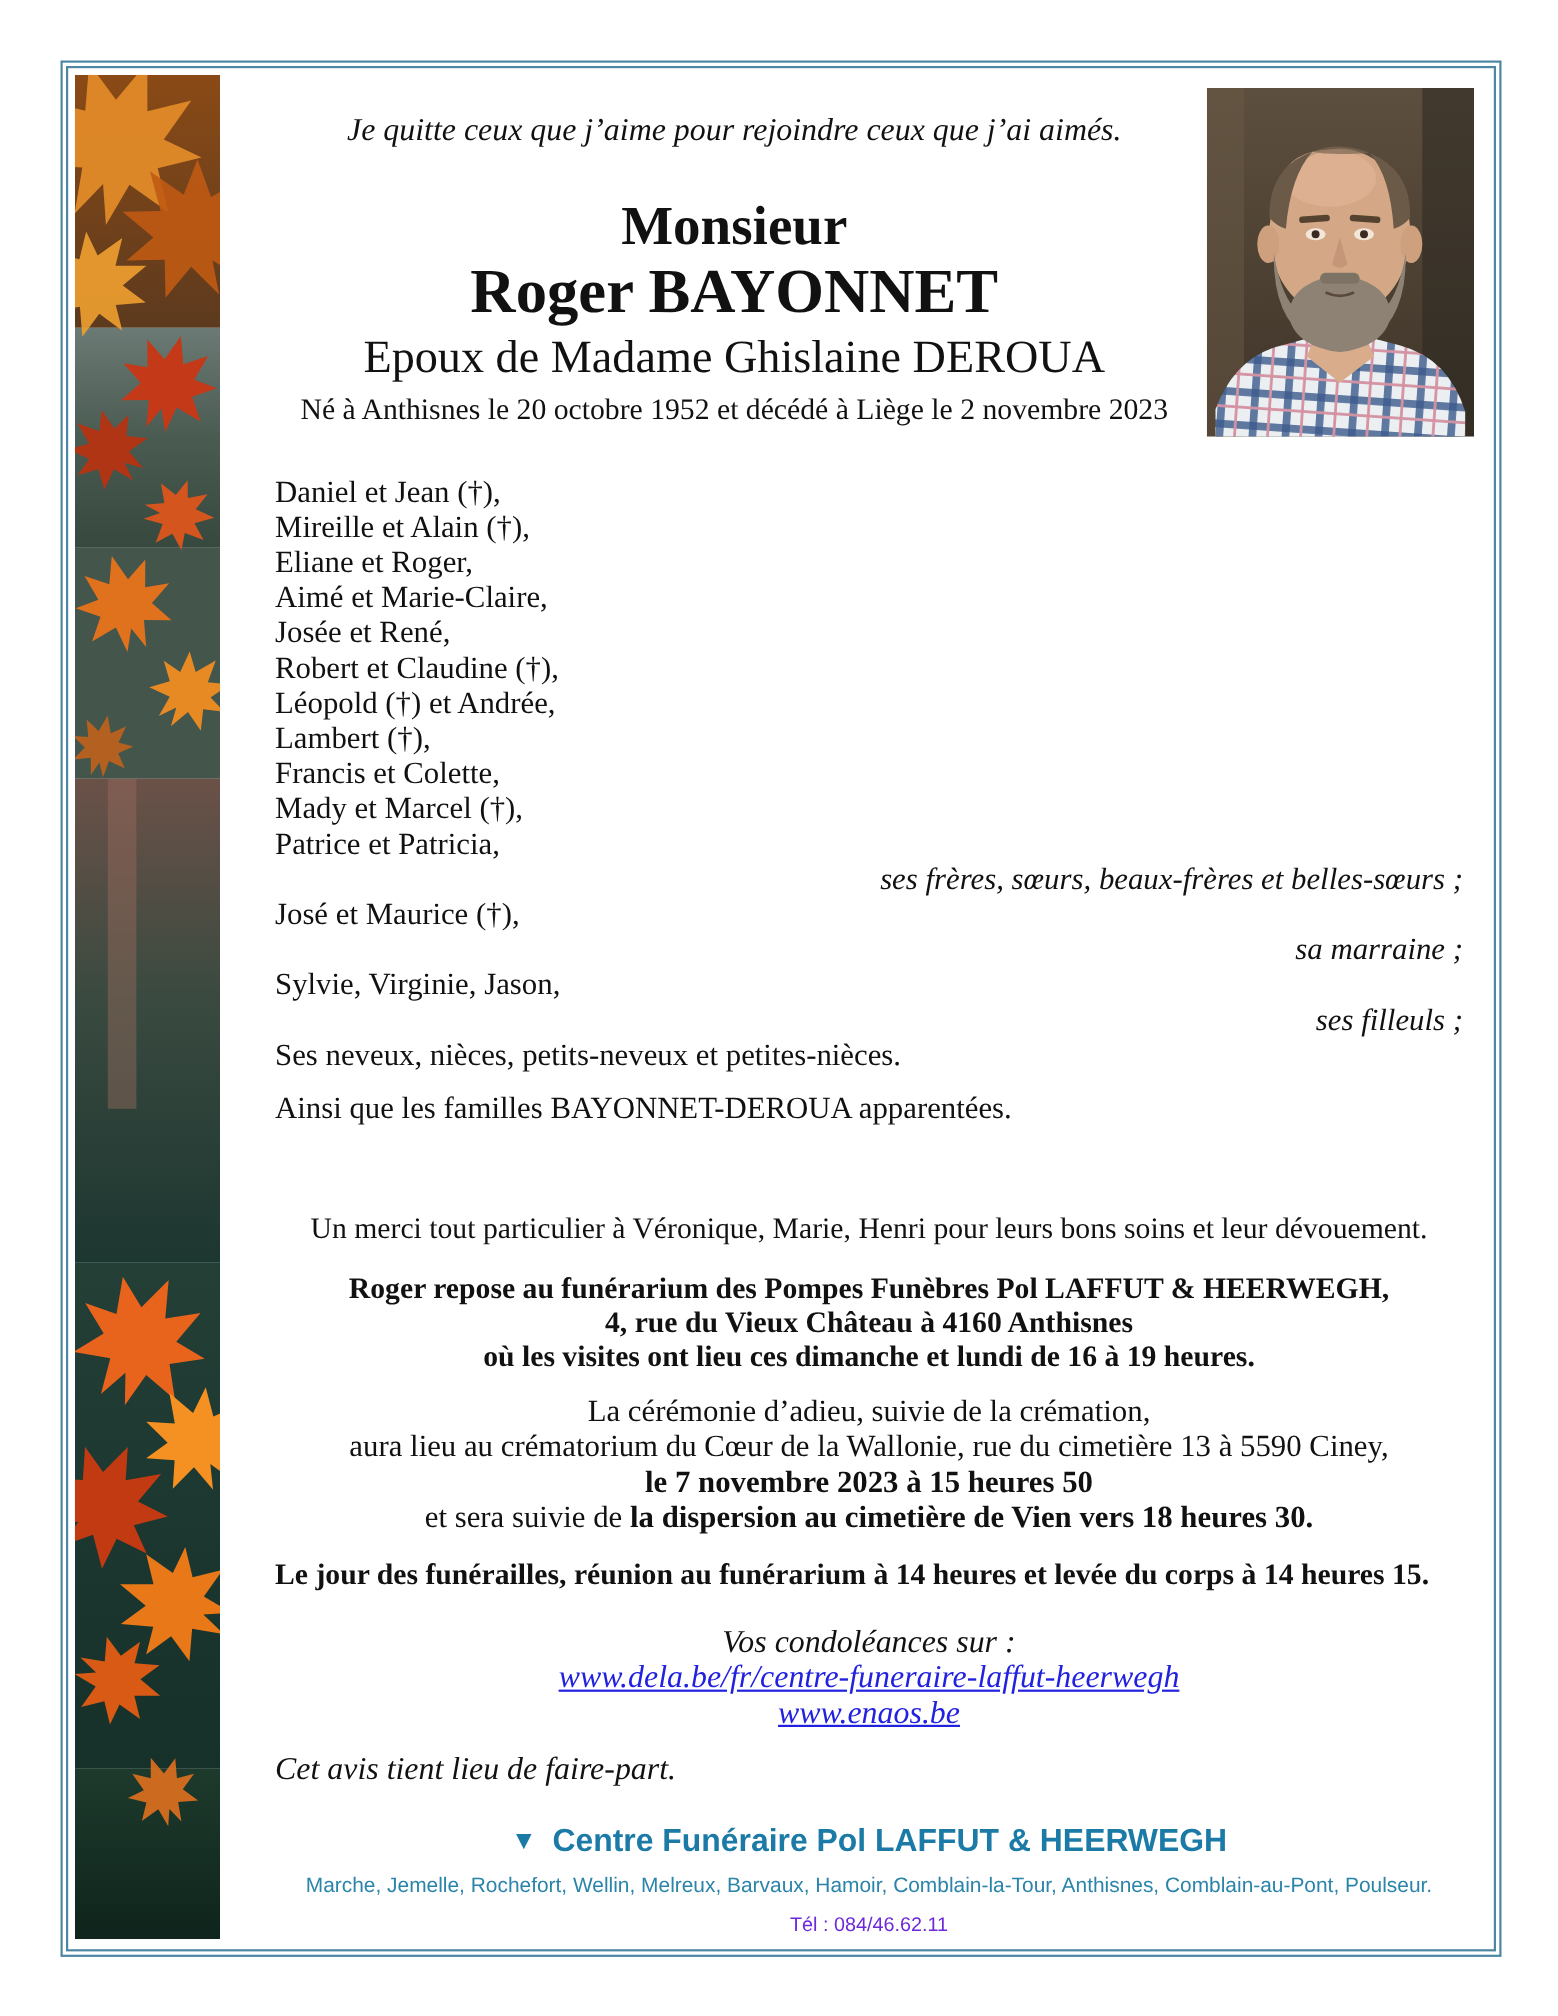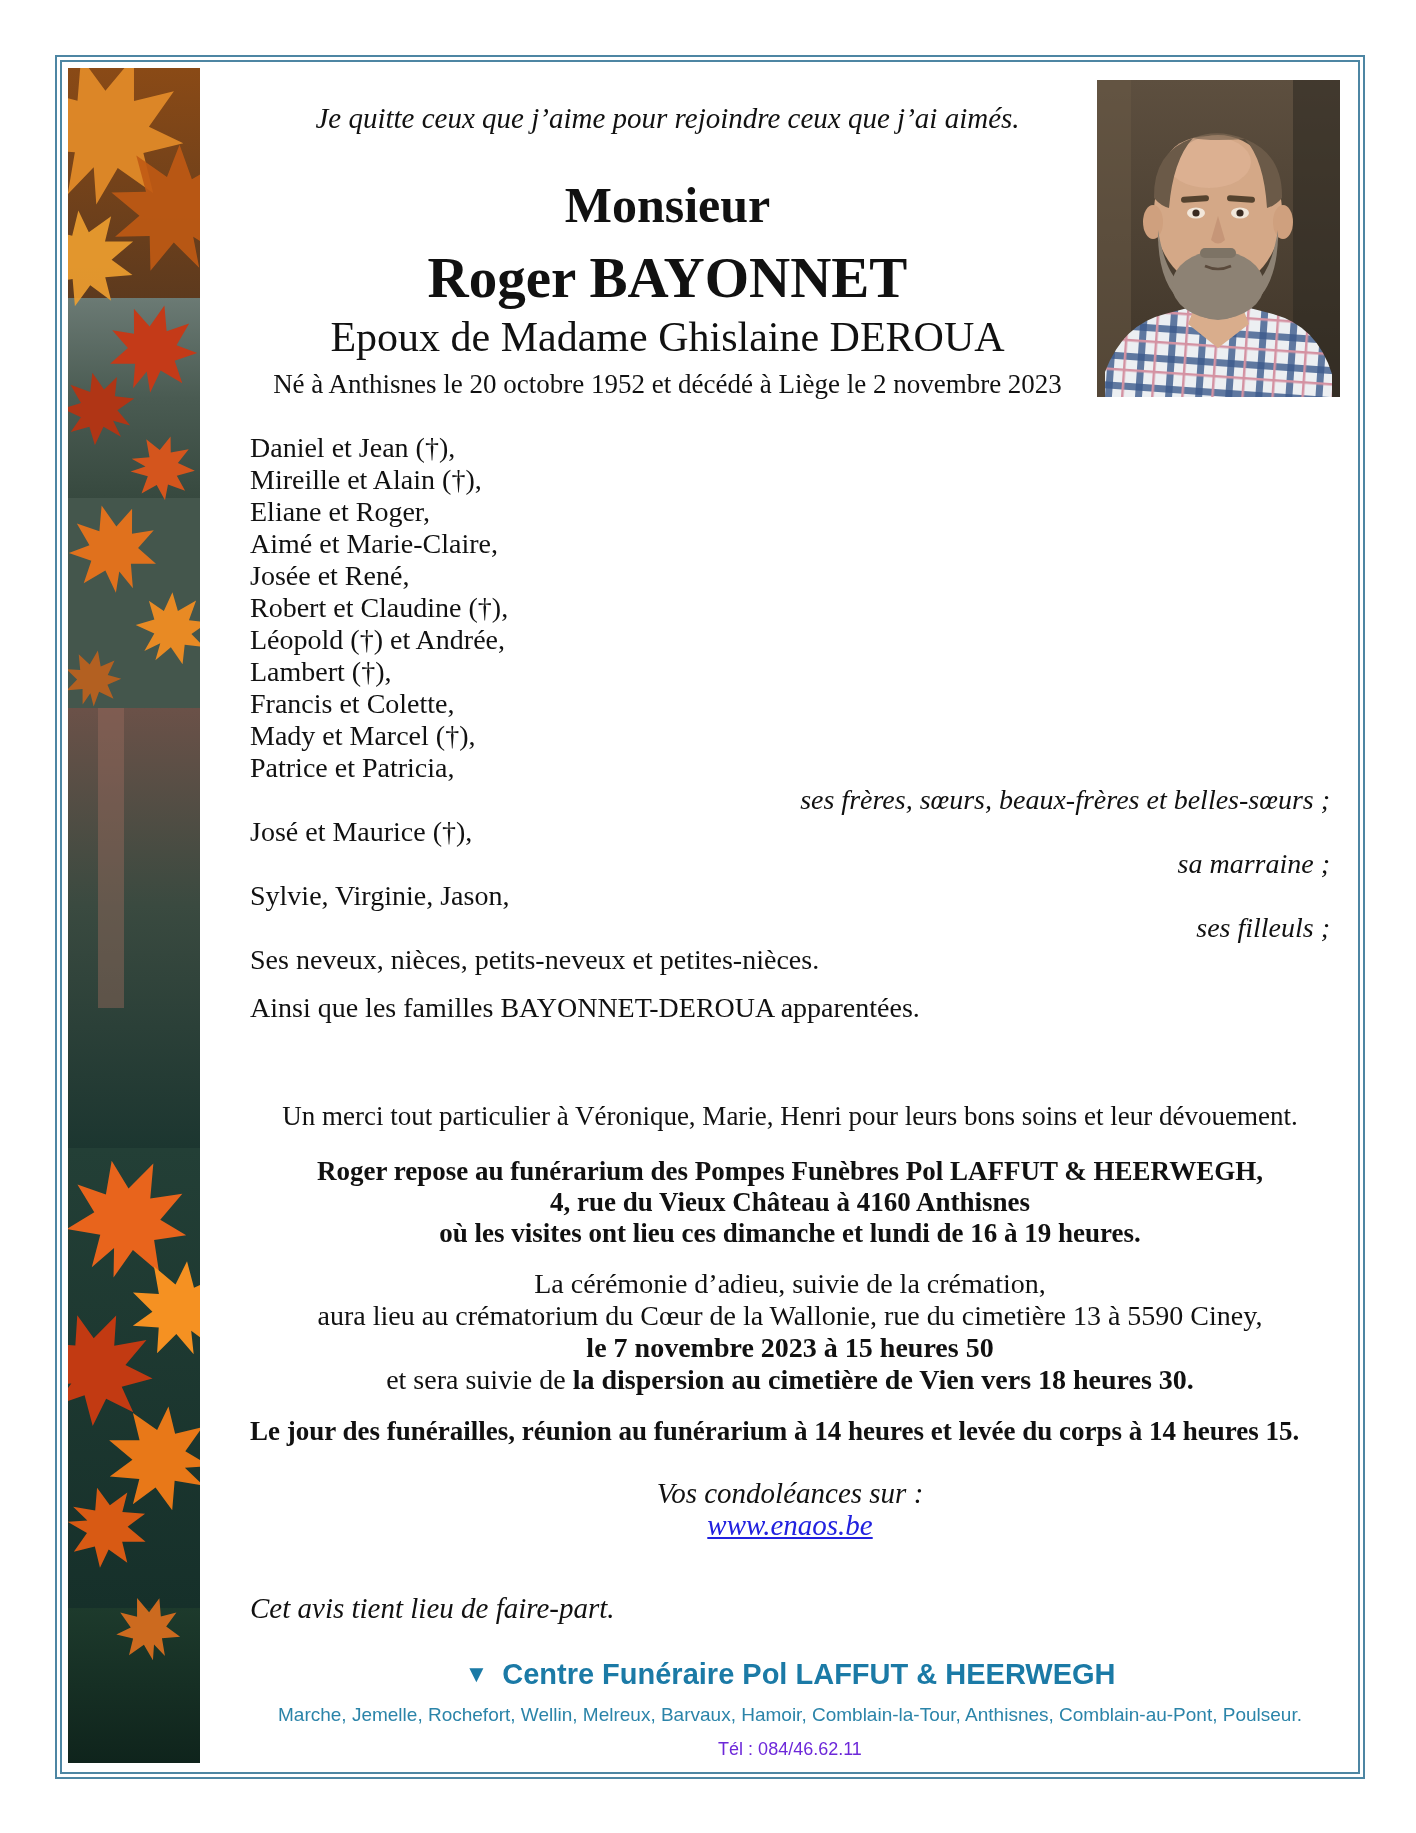--- a/index.html
+++ b/index.html
@@ -14,21 +14,21 @@
   .leaf-strip{
     position:absolute;left:68px;top:68px;width:132px;height:1695px;overflow:hidden;
   }
   .portrait{
     position:absolute;left:1097px;top:80px;width:243px;height:317px;overflow:hidden;
   }
   
   .hdr{position:absolute;left:250px;top:100px;width:835px;text-align:center;}
   .quote{font-style:italic;font-size:29px;line-height:36px;}
   .title-monsieur{margin-top:40px;font-weight:bold;font-size:50px;line-height:58px;}
-  .title-name{margin-top:12px;font-weight:bold;font-size:57px;line-height:64px;text-align:center;}
+  .title-name{margin-top:0;font-weight:bold;font-size:57px;line-height:64px;text-align:center;}
   .title-spouse{margin-top:2px;font-size:42px;line-height:50px;}
   .life-dates{margin-top:5px;font-size:27px;line-height:34px;white-space:nowrap;}
 
   .col{position:absolute;left:250px;width:1080px;}
   .family{top:432px;font-size:28px;line-height:32px;}
   .family .intro{margin-bottom:14px;}
   .right-line{text-align:right;font-style:italic;}
   .gap16{margin-top:16px;}
   .thanks{top:1100px;text-align:center;font-size:27px;line-height:33px;white-space:nowrap;}
   .repose{top:1156px;text-align:center;font-weight:bold;font-size:27px;line-height:31px;}
@@ -200,20 +200,21 @@
   <div>La cérémonie d’adieu, suivie de la crémation,</div>
   <div>aura lieu au crématorium du Cœur de la Wallonie, rue du cimetière 13 à 5590 Ciney,</div>
   <div class="bold">le 7 novembre 2023 à 15 heures 50</div>
   <div><span>et sera suivie de </span><span class="bold">la dispersion au cimetière de Vien vers 18 heures 30.</span></div>
 </div>
 
 <div class="col funeral-day">Le jour des funérailles, réunion au funérarium à 14 heures et levée du corps à 14 heures 15.</div>
 
 <div class="col condolences">
   <div>Vos condoléances sur :</div>
+  <div><a href="#">www.dela.be/fr/centre-funeraire-laffut-heerwegh</a></div>
   <div><a href="#">www.enaos.be</a></div>
 </div>
 
 <div class="col notice">Cet avis tient lieu de faire-part.</div>
 
 <div class="col footer-brand">
   <span class="tri">▼</span><span>Centre Funéraire Pol LAFFUT &amp; HEERWEGH</span>
 </div>
 <div class="col footer-towns">Marche, Jemelle, Rochefort, Wellin, Melreux, Barvaux, Hamoir, Comblain-la-Tour, Anthisnes, Comblain-au-Pont, Poulseur.</div>
 <div class="col footer-tel">Tél : 084/46.62.11</div>

